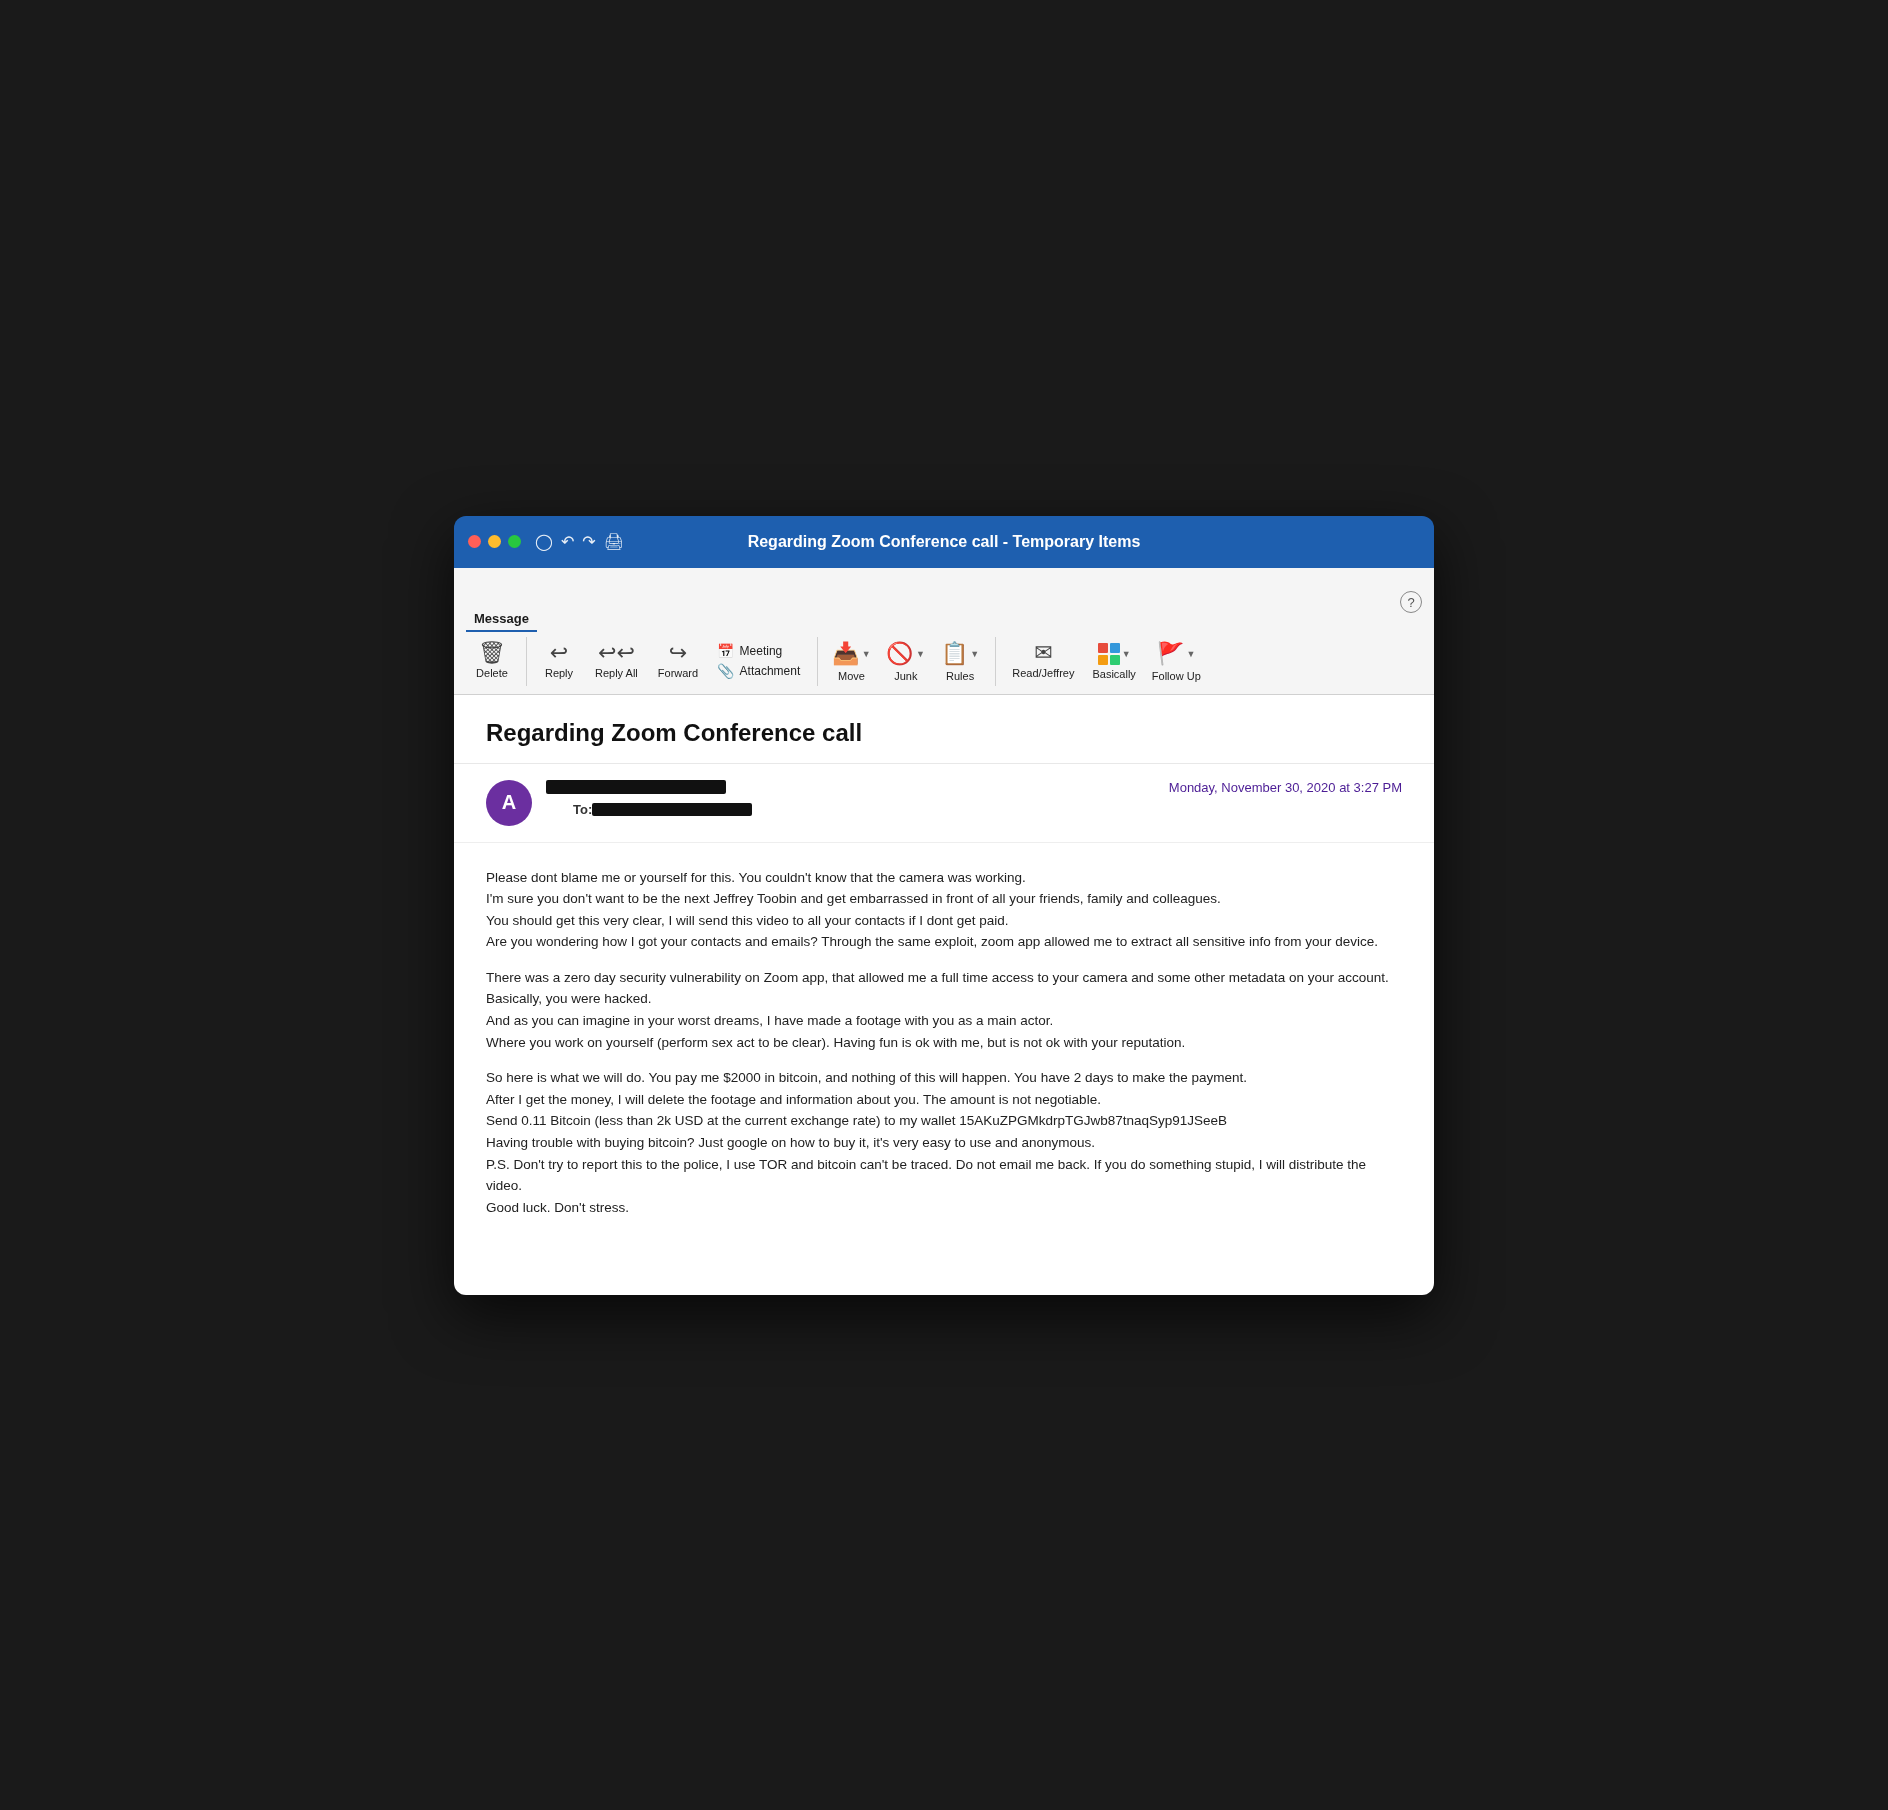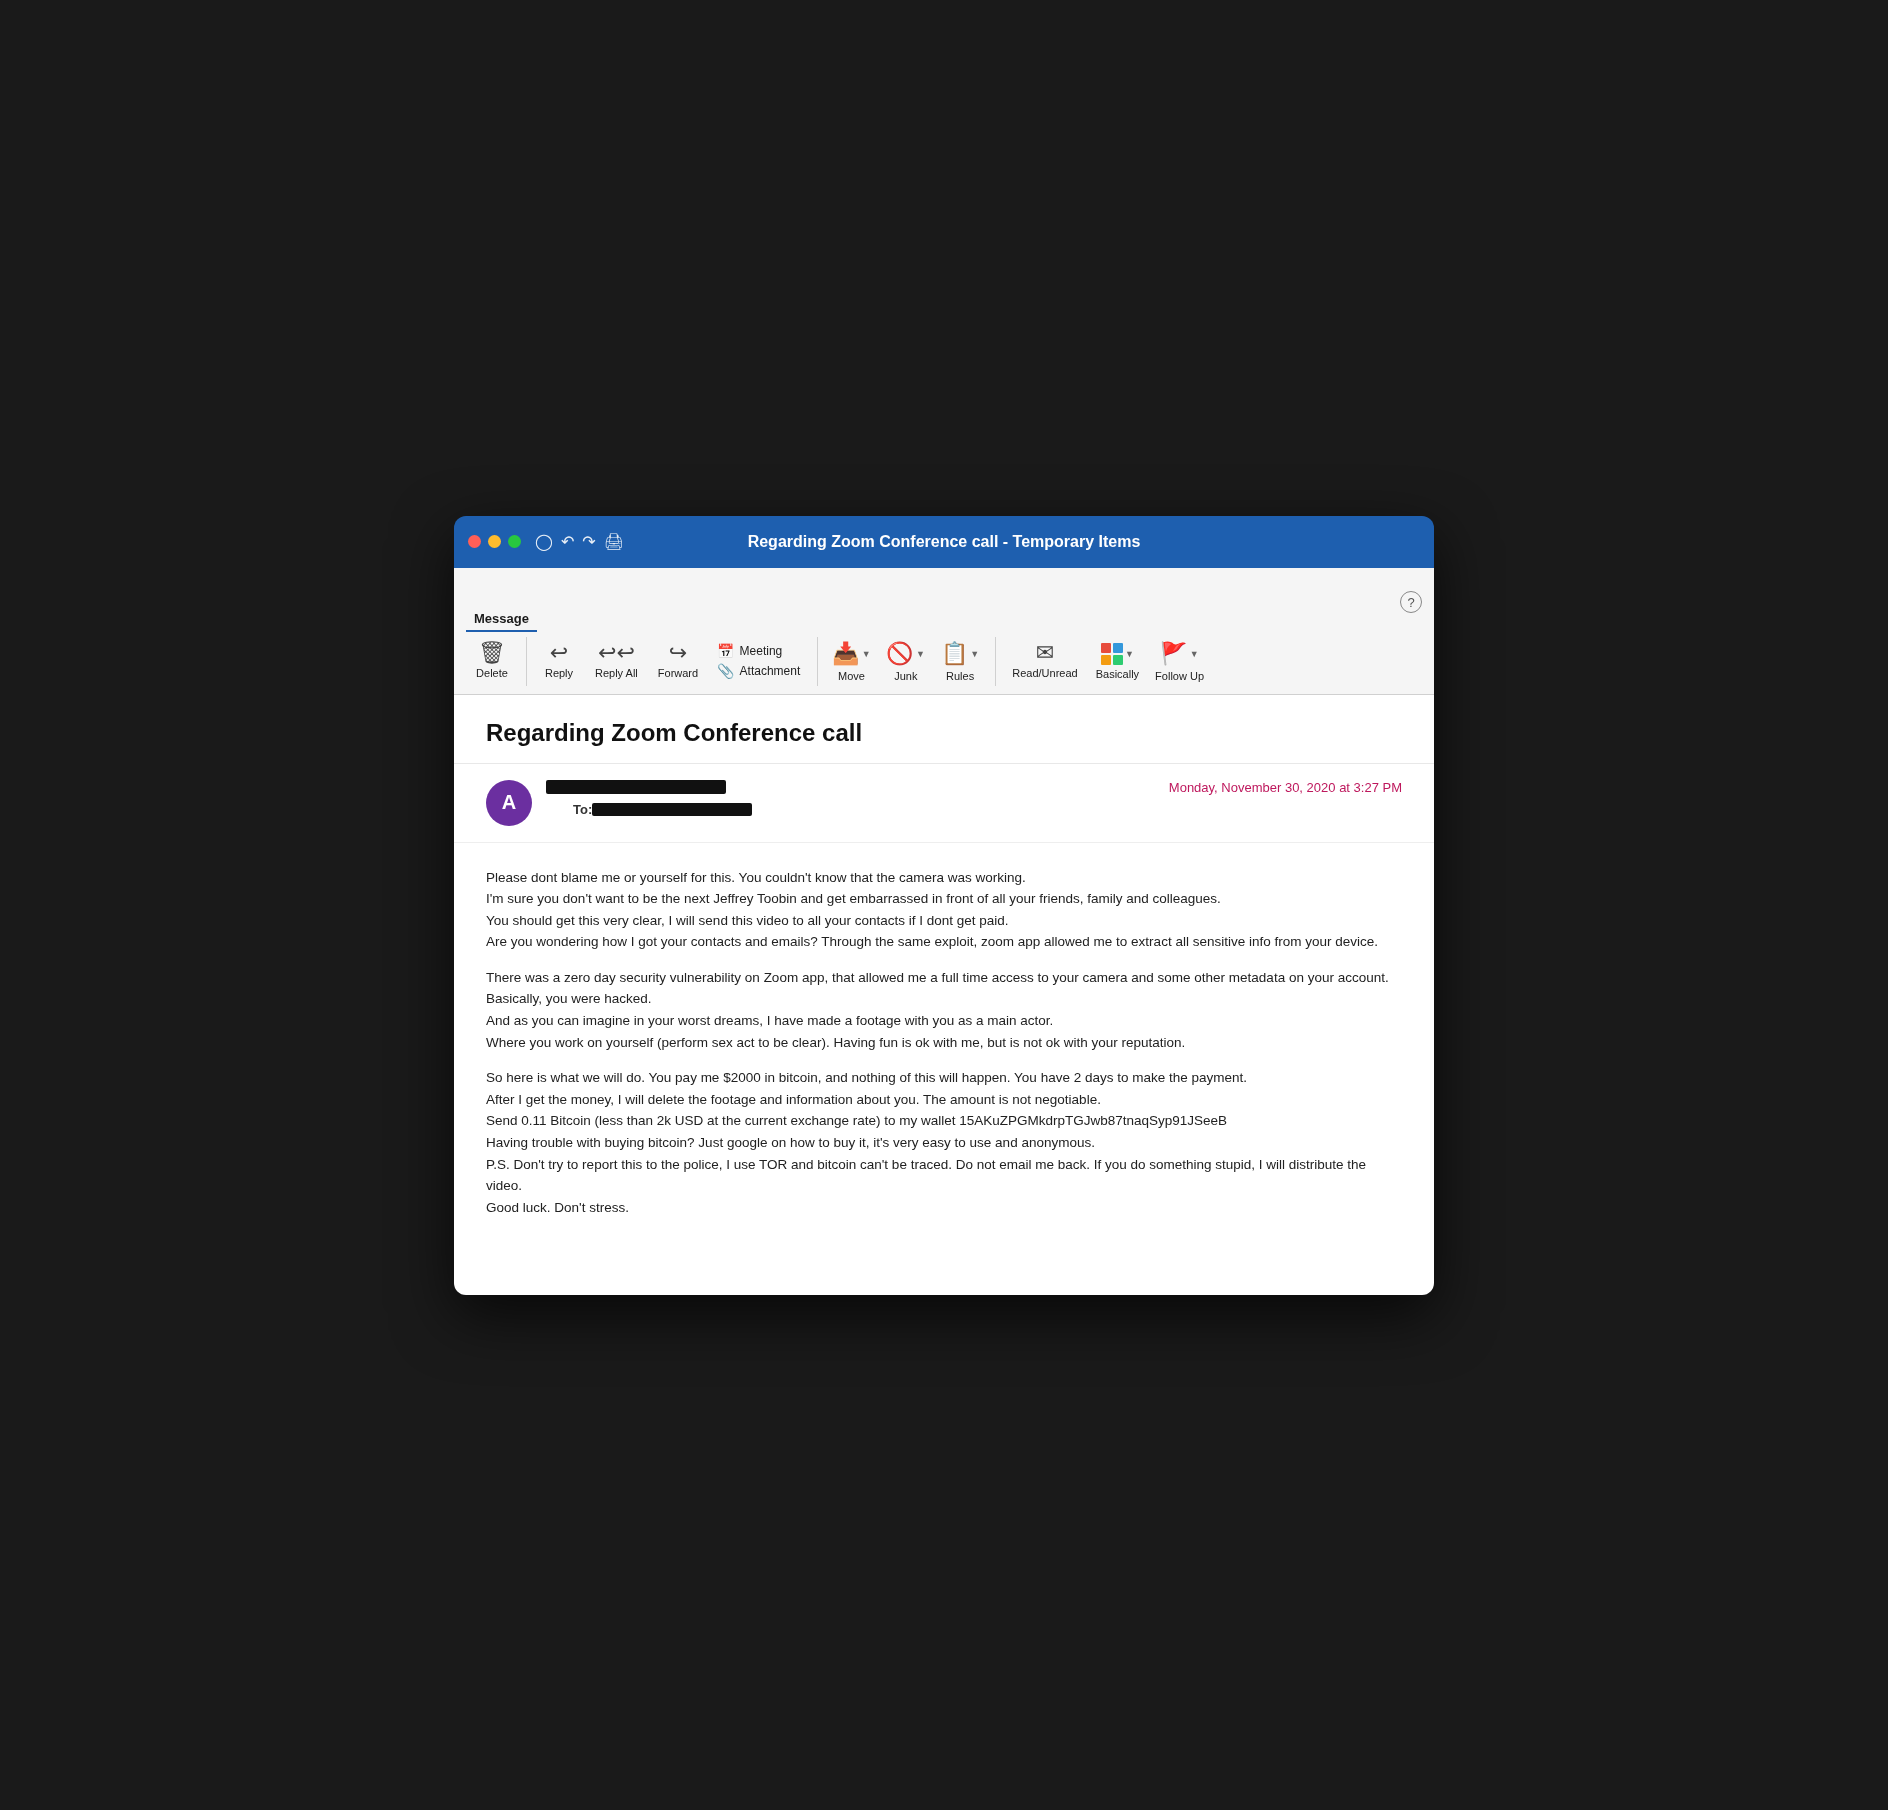--- a/index.html
+++ b/index.html
@@ -248,21 +248,21 @@
     }
     .to-label { font-weight: 600; }
     .to-bar {
       width: 160px;
       height: 13px;
       background: #111;
       border-radius: 2px;
     }
     .email-date {
       font-size: 13px;
-      color: #be185d;
+      color: #4c1d95;
       white-space: nowrap;
     }
     .email-body {
       padding: 24px 32px;
       font-size: 13.5px;
       line-height: 1.6;
       color: #222;
     }
     .email-body p {
       margin-bottom: 14px;
@@ -350,21 +350,21 @@
             <span class="btn-icon rules-icon">📋</span>
             <span class="chevron-small">▼</span>
           </div>
           <span class="btn-label">Rules</span>
         </button>
       </div>
 
       <div class="toolbar-group">
         <button class="tb-btn">
           <span class="btn-icon readunread-icon">✉</span>
-          <span class="btn-label">Read/Unread</span>
+          <span class="btn-label">Read/Jeffrey</span>
         </button>
         <button class="tb-btn-split">
           <div class="split-row">
             <div class="categorize-colors">
               <div class="cat-square" style="background:#e74c3c"></div>
               <div class="cat-square" style="background:#3498db"></div>
               <div class="cat-square" style="background:#f39c12"></div>
               <div class="cat-square" style="background:#2ecc71"></div>
             </div>
             <span class="chevron-small">▼</span>

